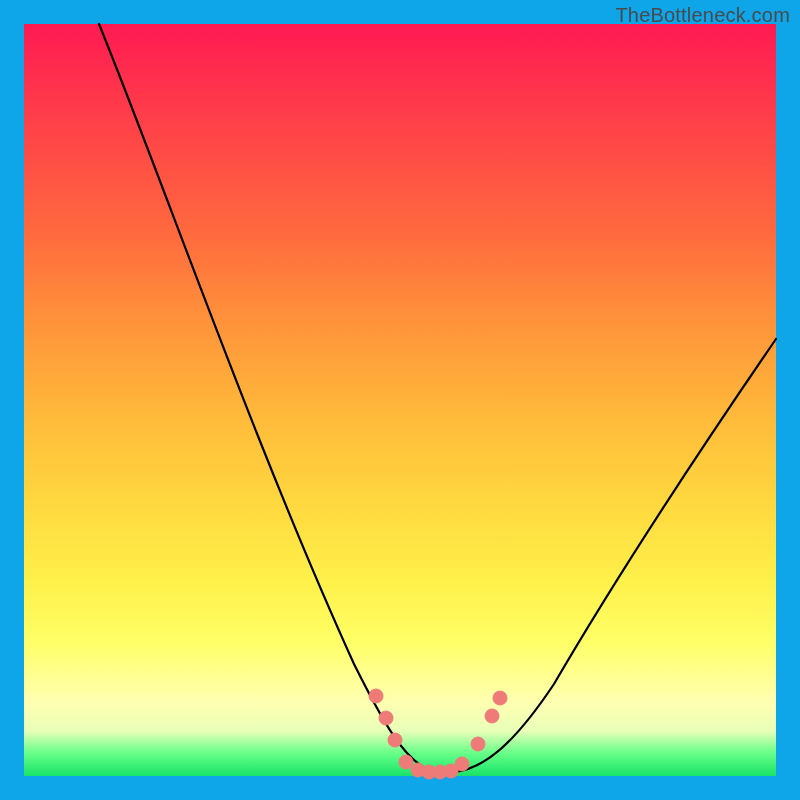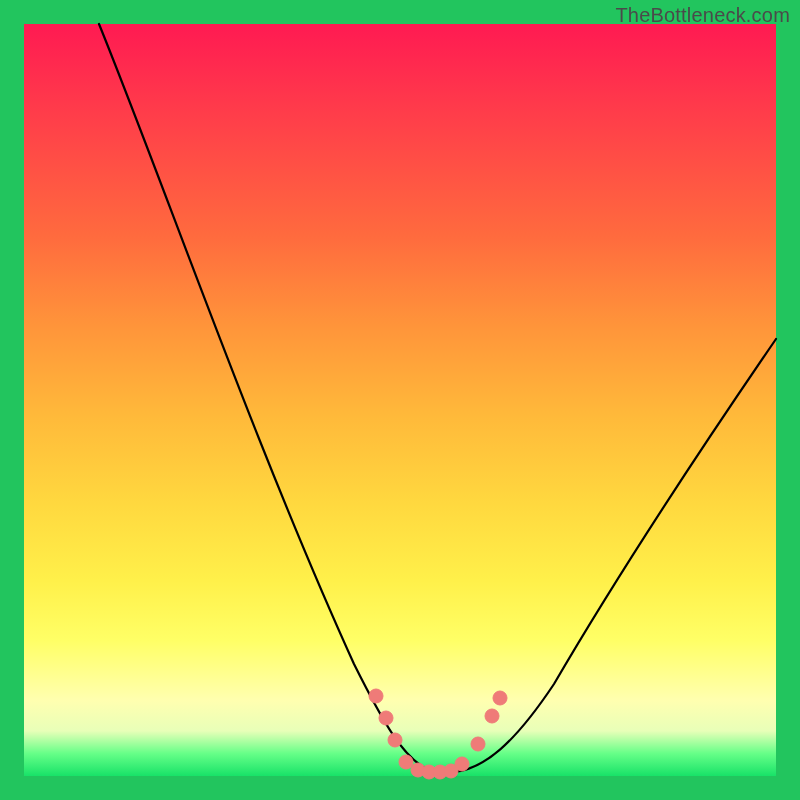--- a/index.html
+++ b/index.html
@@ -8,21 +8,21 @@
     width: 800px;
     height: 800px;
     overflow: hidden;
     background: #000;
     font-family: Arial, Helvetica, sans-serif;
   }
   .frame {
     position: relative;
     width: 800px;
     height: 800px;
-    background: #22c55e;
+    background: #0ea5e9;
   }
   .plot-area {
     position: absolute;
     left: 24px;
     top: 24px;
     width: 752px;
     height: 752px;
     
     background: linear-gradient(
       to bottom,

